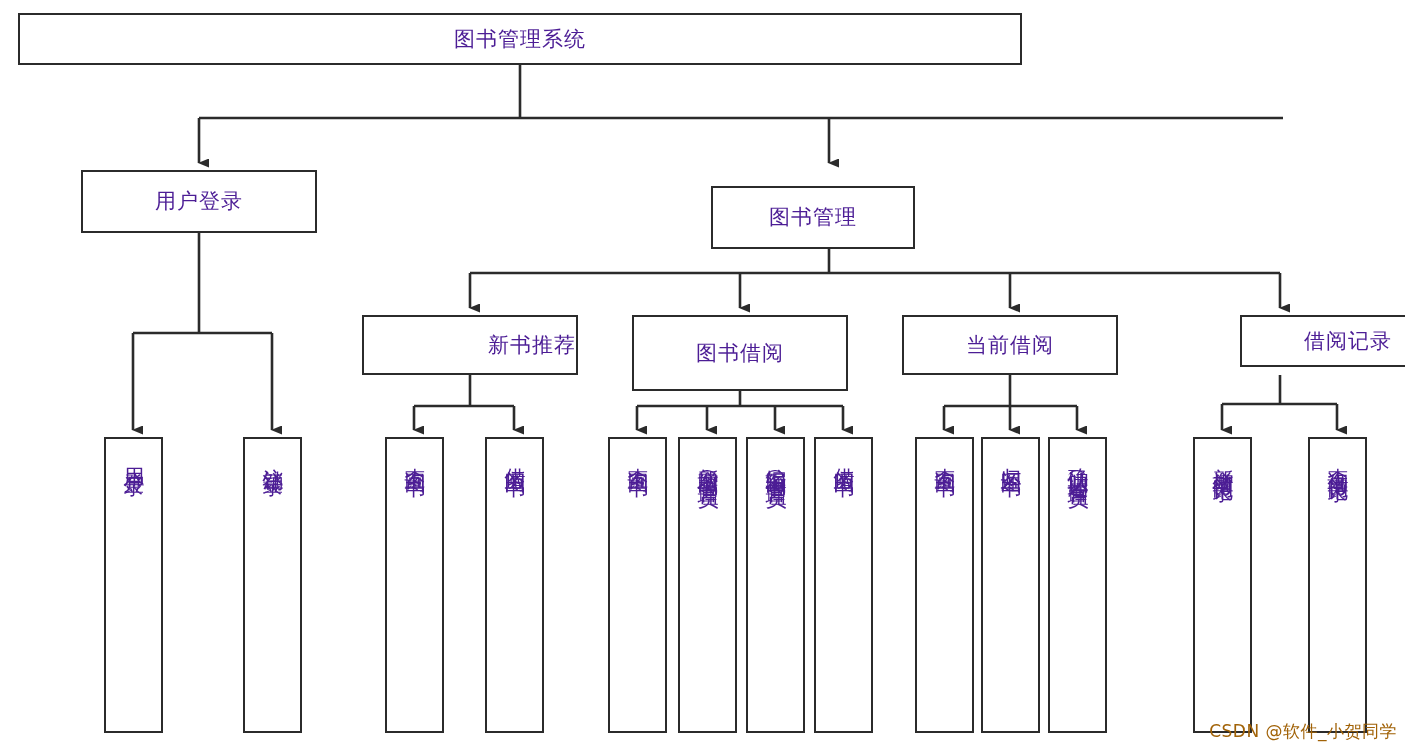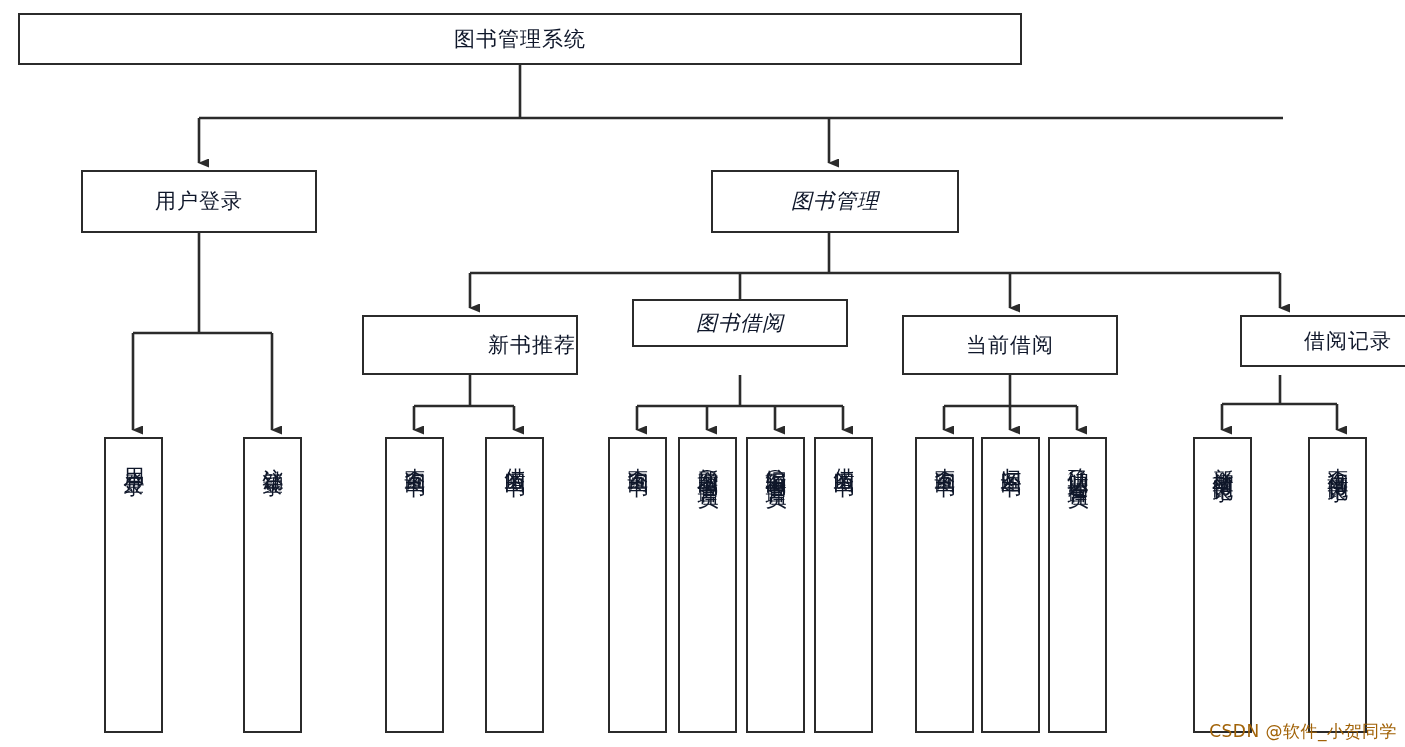--- a/index.html
+++ b/index.html
@@ -24,21 +24,21 @@
     pointer-events: none;
   }
   .node {
     position: absolute;
     box-sizing: border-box;
     background: #ffffff;
     border: 2px solid #2b2b2b;
     display: flex;
     align-items: center;
     justify-content: center;
-    color: #0f172a;
+    color: #4c1d95;
   }
   .node .lbl {
     display: block;
     text-align: center;
     line-height: 1.18;
     white-space: nowrap;
   }
   
   .node.h .lbl {
     font-size: 21px;
@@ -122,28 +122,28 @@
     </g>
   </svg>
 
   <div class="node h" style="left:18px; top:13px; width:1004px; height:52px;">
     <span class="lbl">图书管理系统</span>
   </div>
 
   <div class="node h" style="left:81px; top:170px; width:236px; height:63px;">
     <span class="lbl">用户登录</span>
   </div>
-  <div class="node h" style="left:711px; top:170px; width:248px; height:63px;font-style:italic;">
+  <div class="node h" style="left:711px; top:186px; width:204px; height:63px;">
     <span class="lbl">图书管理</span>
   </div>
 
   <div class="node h" style="left:362px; top:315px; width:216px; height:60px;justify-content:flex-end;">
     <span class="lbl">新书推荐</span>
   </div>
-  <div class="node h" style="left:632px; top:299px; width:216px; height:48px;font-style:italic;">
+  <div class="node h" style="left:632px; top:315px; width:216px; height:76px;">
     <span class="lbl">图书借阅</span>
   </div>
   <div class="node h" style="left:902px; top:315px; width:216px; height:60px;">
     <span class="lbl">当前借阅</span>
   </div>
   <div class="node h" style="left:1240px; top:315px; width:216px; height:52px;">
     <span class="lbl">借阅记录</span>
   </div>
 
   <div class="node v" style="left:104px; top:437px; width:59px; height:296px;">

